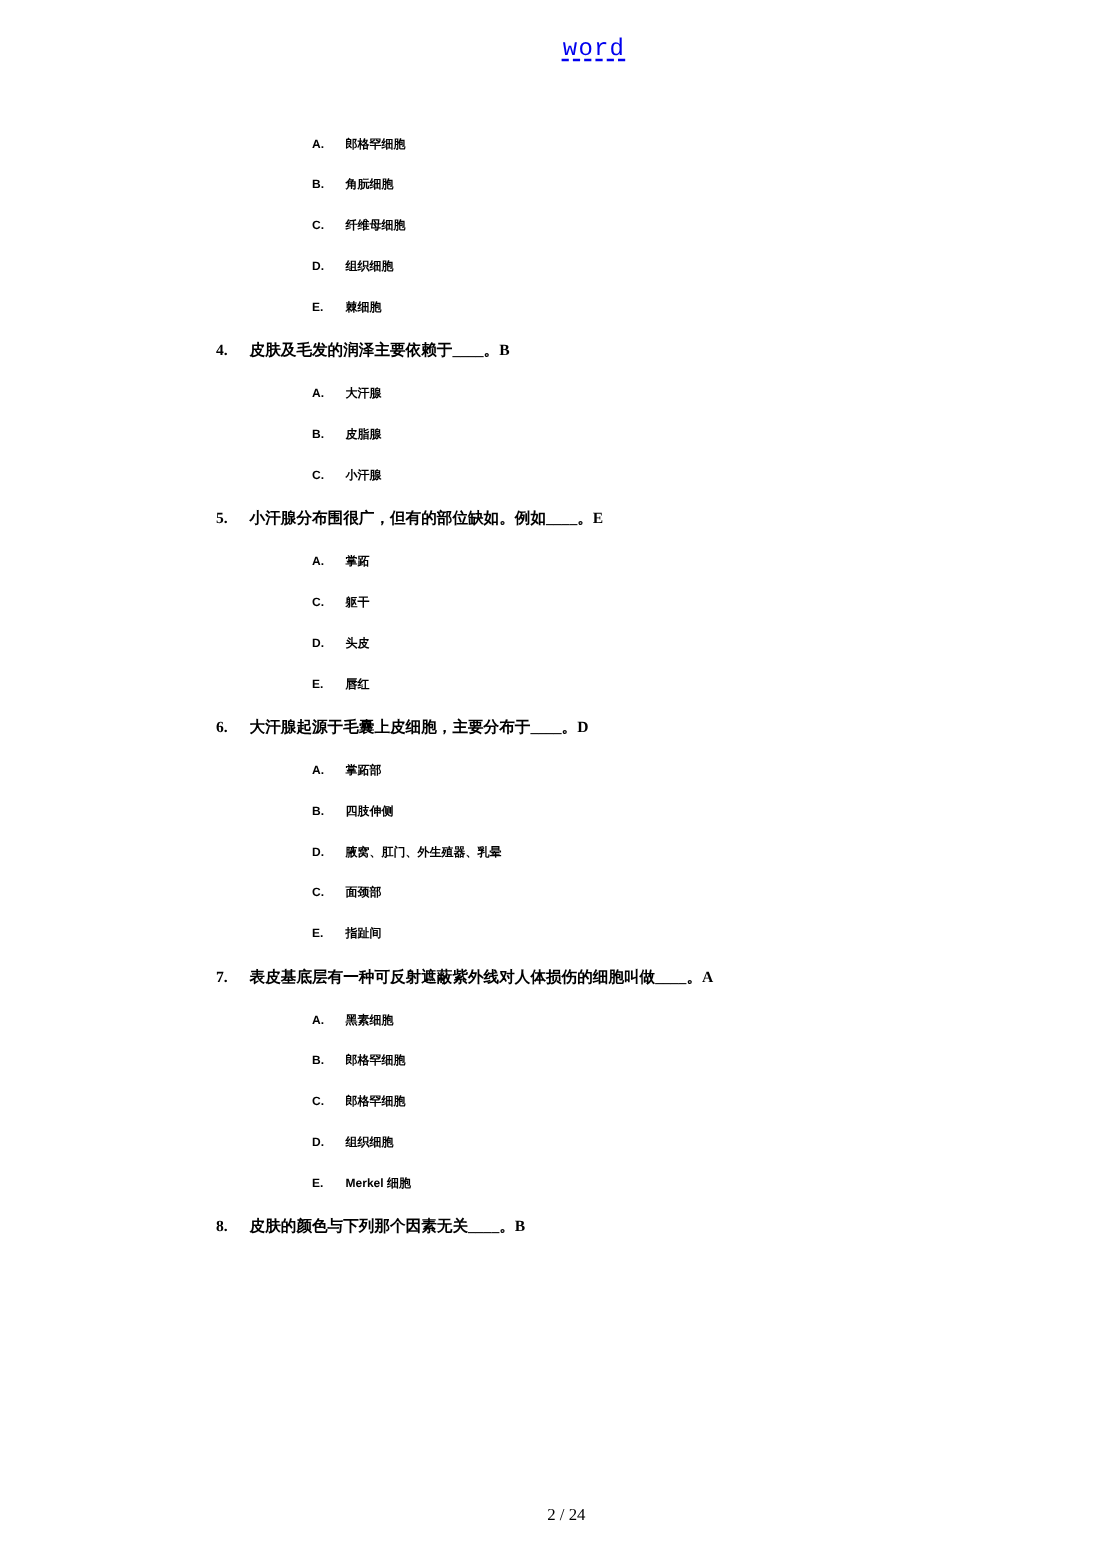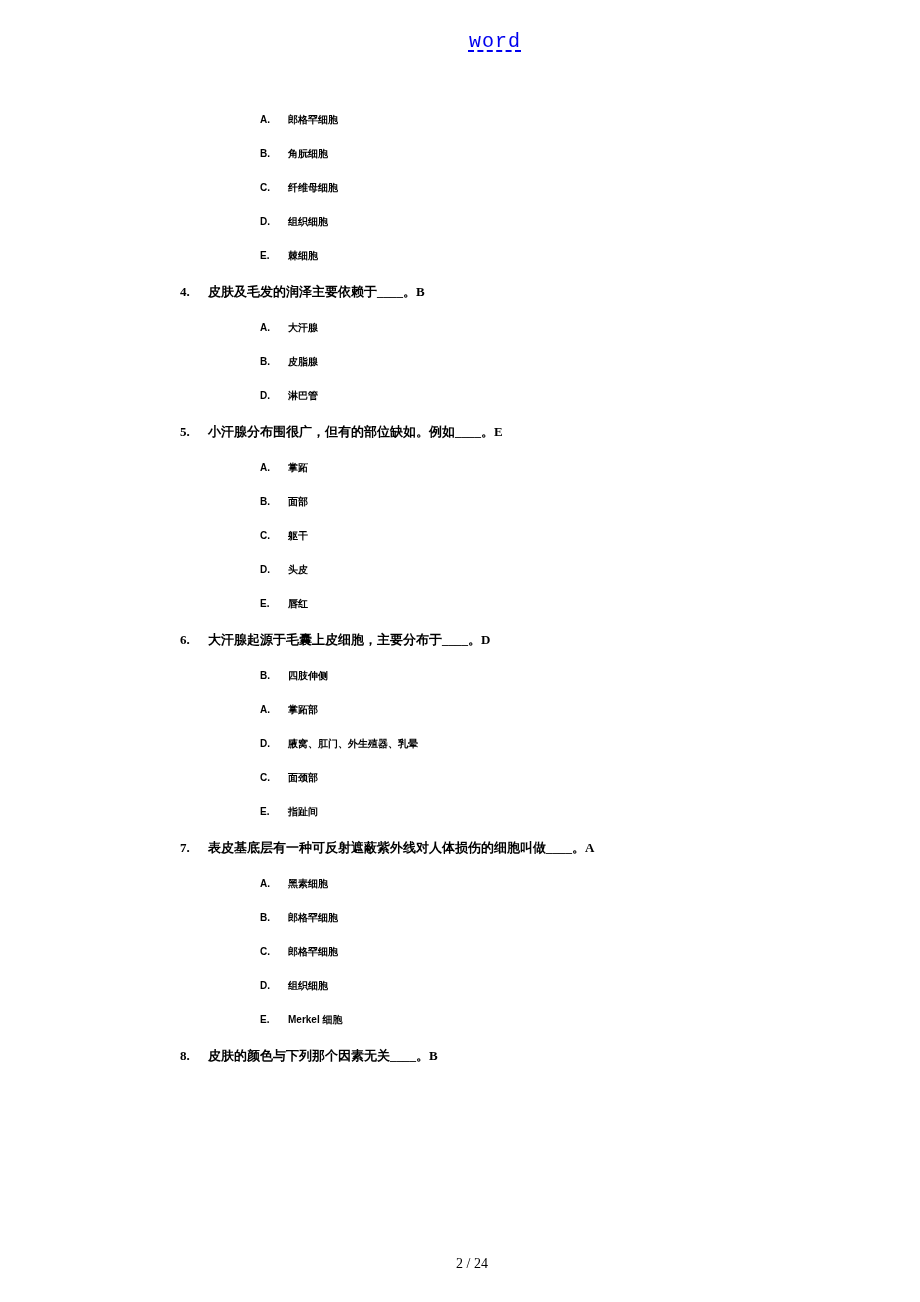--- a/index.html
+++ b/index.html
@@ -76,40 +76,39 @@
     <div class="option"><span class="letter">D.</span><span>组织细胞</span></div>
     <div class="option"><span class="letter">E.</span><span>棘细胞</span></div>
   </div>
 
   <div class="question">
     <span class="num">4.</span><span>皮肤及毛发的润泽主要依赖于____。</span><span>B</span>
   </div>
   <div class="option-list">
     <div class="option"><span class="letter">A.</span><span>大汗腺</span></div>
     <div class="option"><span class="letter">B.</span><span>皮脂腺</span></div>
-    <div class="option"><span class="letter">D.</span><span>淋巴管</span></div>
+    <div class="option"><span class="letter">C.</span><span>小汗腺</span></div>
   </div>
 
   <div class="question">
     <span class="num">5.</span><span>小汗腺分布围很广，但有的部位缺如。例如____。</span><span>E</span>
   </div>
   <div class="option-list">
     <div class="option"><span class="letter">A.</span><span>掌跖</span></div>
-    <div class="option"><span class="letter">B.</span><span>面部</span></div>
     <div class="option"><span class="letter">C.</span><span>躯干</span></div>
     <div class="option"><span class="letter">D.</span><span>头皮</span></div>
     <div class="option"><span class="letter">E.</span><span>唇红</span></div>
   </div>
 
   <div class="question">
     <span class="num">6.</span><span>大汗腺起源于毛囊上皮细胞，主要分布于____。</span><span>D</span>
   </div>
   <div class="option-list">
+    <div class="option"><span class="letter">A.</span><span>掌跖部</span></div>
     <div class="option"><span class="letter">B.</span><span>四肢伸侧</span></div>
-    <div class="option"><span class="letter">A.</span><span>掌跖部</span></div>
     <div class="option"><span class="letter">D.</span><span>腋窝、肛门、外生殖器、乳晕</span></div>
     <div class="option"><span class="letter">C.</span><span>面颈部</span></div>
     <div class="option"><span class="letter">E.</span><span>指趾间</span></div>
   </div>
 
   <div class="question">
     <span class="num">7.</span><span>表皮基底层有一种可反射遮蔽紫外线对人体损伤的细胞叫做____。</span><span>A</span>
   </div>
   <div class="option-list">
     <div class="option"><span class="letter">A.</span><span>黑素细胞</span></div>

